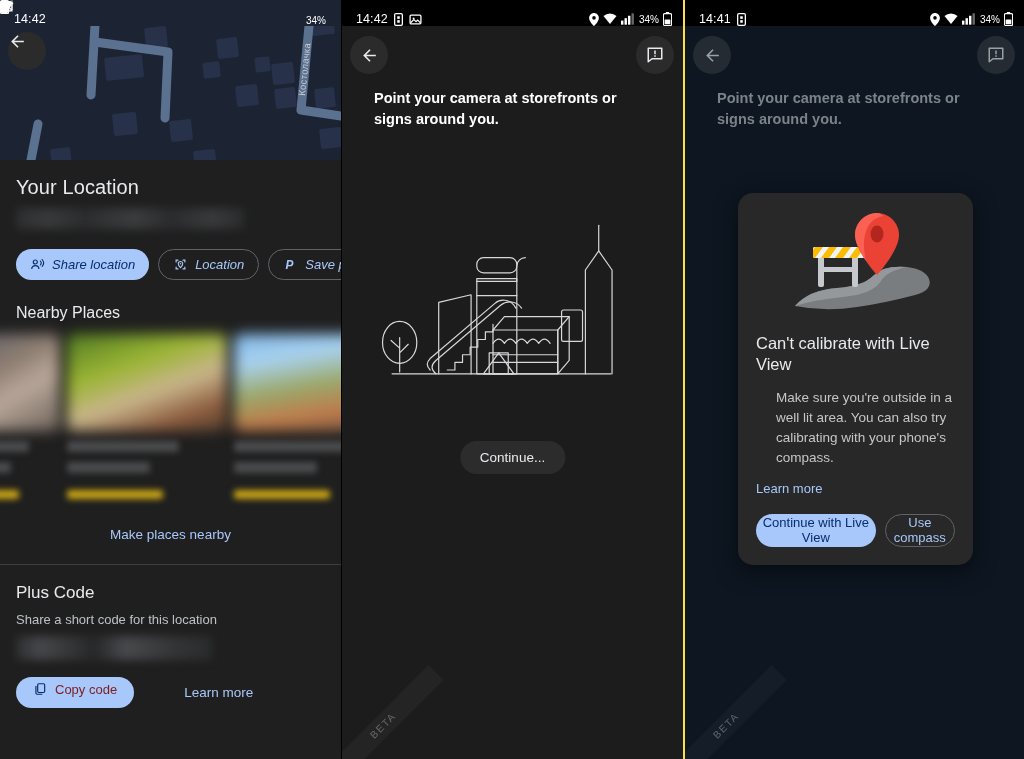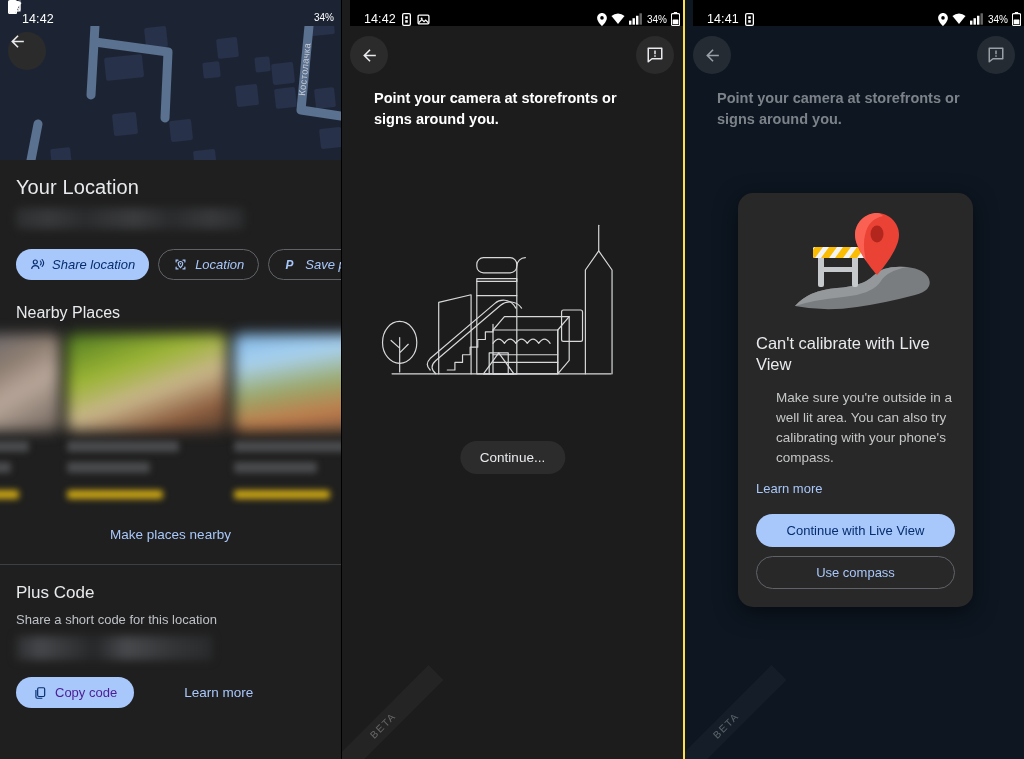--- a/index.html
+++ b/index.html
@@ -11,22 +11,22 @@
   }
   .screens { display: flex; width: 1024px; height: 759px; }
   .panel { position: relative; height: 759px; overflow: hidden; }
   #panel-1 { width: 341px; background: #1f1f1f; }
   #panel-2 { width: 342px; background: #1c1c1c; border-left: 1px solid #000; }
   #panel-3 { width: 341px; background: #0d1621; border-left: 2px solid #fde047; }
 
   
   .statusbar {
     position: relative; height: 26px; width: 100%;
-    display: flex; align-items: flex-start; justify-content: space-between;
-    padding: 12px 11px 0 14px; z-index: 40; margin-left: 8px;
+    display: flex; align-items: flex-end; justify-content: space-between;
+    padding: 1px 11px 0 14px; z-index: 40;
   }
   .sb-dark { background: #1c2434; }
   .sb-black { background: #000; }
   .sb-navy { background: #000; }
   .sb-left { display: flex; align-items: center; gap: 6px; }
   .sb-time { color: #fff; font-size: 12.5px; letter-spacing: .1px; }
   .sb-right { display: flex; align-items: center; gap: 4px; }
   .sb-pct { color: #fff; font-size: 10px; margin-left: 1px; }
   .ico { display: inline-block; line-height: 0; }
 
@@ -86,23 +86,23 @@
   .pc-title { color: #e8eaed; font-size: 17px; }
   .pc-sub { color: #bdc1c6; font-size: 13px; margin-top: 9px; }
   .pc-blur {
     margin-top: 9px; height: 24px; width: 196px; border-radius: 3px;
     background: linear-gradient(90deg,#2d2e30 0%,#46474a 12%,#303133 32%,
                 #262729 40%,#48494c 56%,#343537 80%,#2a2b2d 100%);
     filter: blur(4.5px);
   }
   .pc-actions { display: flex; align-items: center; gap: 50px; margin-top: 17px; }
   .btn-copy {
-    display: flex; align-items: center; gap: 8px;
-    background: #a8c7fa; color: #4c1d95; font-size: 13px; font-weight: 500;
-    height: 31px; padding: 12px 17px; border-radius: 16px; border: 0; cursor: pointer;
+    display: flex; gap: 8px;
+    background: #a8c7fa; color: #7f1d1d; font-size: 13px; font-weight: 500;
+    height: 31px; padding: 5px 17px; border-radius: 16px; border: 0; cursor: pointer;
     font-family: "Liberation Sans", sans-serif;
   }
   .link-plain { color: #a8c7fa; font-size: 13.5px; cursor: pointer; }
 
   
   .lv-top {
     position: absolute; top: 26px; left: 0; width: 100%; height: 56px;
     z-index: 30;
   }
   .icon-btn-round {
@@ -155,21 +155,21 @@
   .dlg-title {
     color: #e8eaed; font-size: 16.5px; line-height: 1.28; font-weight: 400;
     padding: 0 18px;
   }
   .dlg-body {
     color: #c4c7c5; font-size: 13.5px; line-height: 1.47;
     padding: 13px 18px 0 18px;
     margin-left: 20px;
   }
   .dlg-learn { color: #a8c7fa; font-size: 13px; padding: 13px 18px 0 18px; cursor: pointer; display: inline-block; }
-  .dlg-btns { padding: 17px 18px 0 18px; display: flex; flex-direction: column; gap: 9px; }
+  .dlg-btns { padding: 17px 18px 0 18px; display: flex; flex-direction: row; gap: 9px; }
   .dlg-btn {
     height: 33px; border-radius: 17px; font-size: 13px; font-weight: 500;
     display: flex; align-items: center; justify-content: center; cursor: pointer;
     border: 0; font-family: "Liberation Sans", sans-serif;
   }
   .dlg-primary { background: #a8c7fa; color: #062e6f; }
   .dlg-secondary { background: transparent; border: 1px solid #5f6368; color: #a8c7fa; }
 </style>
 </head>
 <body>

